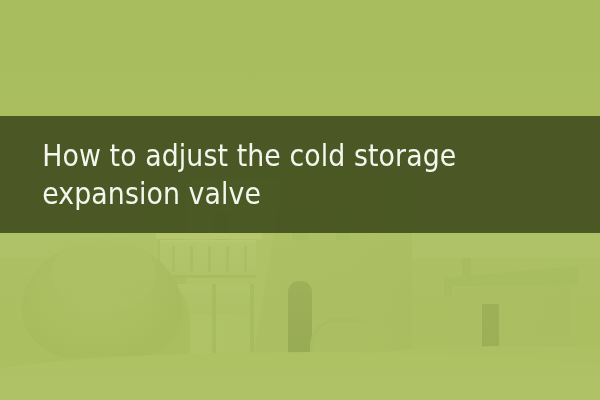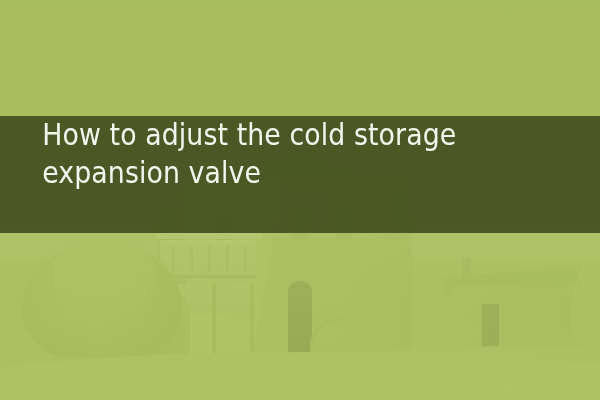--- a/index.html
+++ b/index.html
@@ -246,20 +246,21 @@
     pointer-events: none;
   }
 
   
   .title-band {
     position: absolute;
     left: 0; top: 116px;
     width: 600px; height: 117px;
     background: rgba(62,74,28,0.88);
     display: flex;
+    align-items: center;
   }
   .title-text {
     margin: 0;
     padding: 0 18px 0 44px;
     color: #f4f6ee;
     font-family: "DejaVu Sans Condensed", "Liberation Sans Narrow", "Liberation Sans", sans-serif;
     font-size: 31px;
     font-weight: 400;
     line-height: 1.22;
     letter-spacing: .1px;

